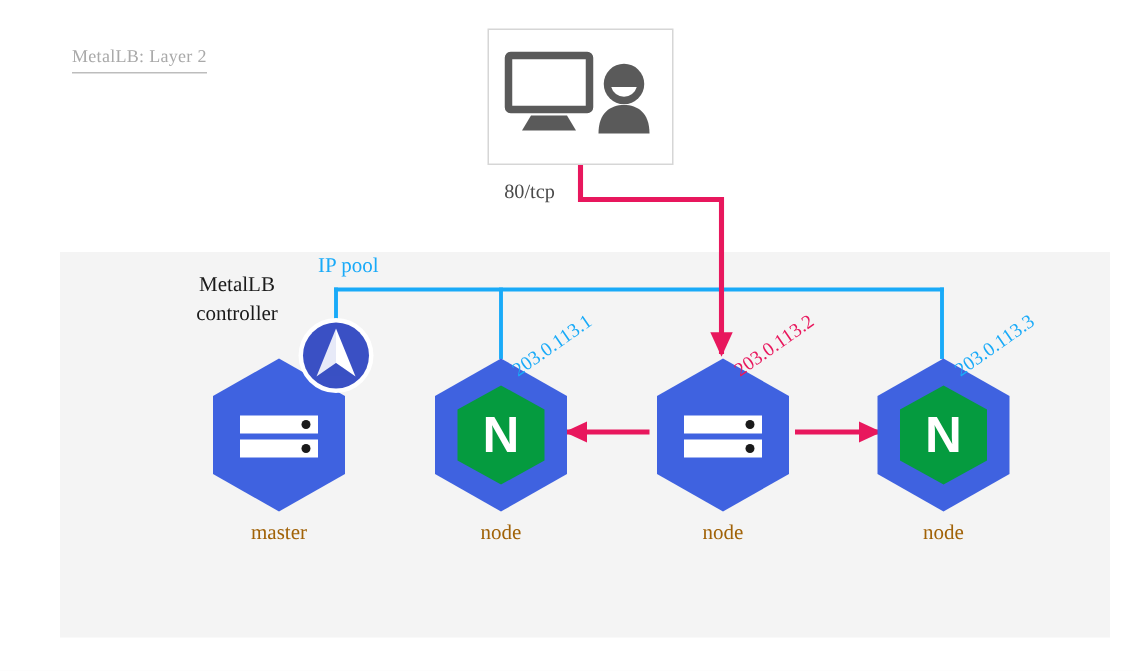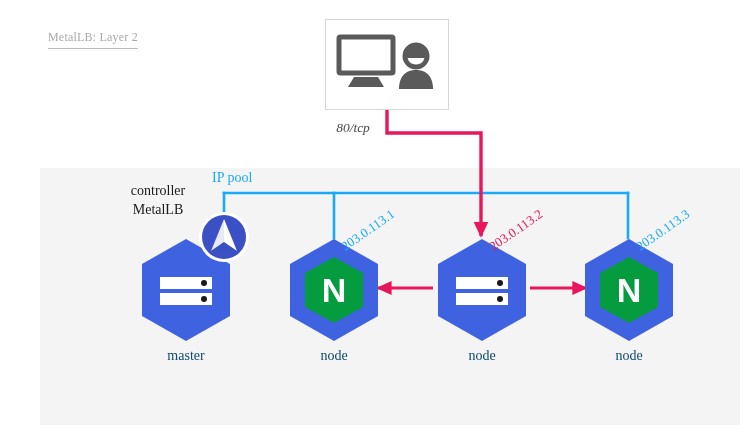--- a/index.html
+++ b/index.html
@@ -57,21 +57,20 @@
   
   #port-labels {
     position: absolute;
     left: 310px;
     top: 118px;
     width: 86px;
     text-align: center;
     font-size: 13.5px;
     color: #4a4a4a;
     line-height: 19px;
-    font-style: italic;
   }
 
   
   .overlay {
     position: absolute;
     left: 0;
     top: 0;
     width: 756px;
     height: 447px;
     pointer-events: none;
@@ -107,21 +106,21 @@
     color: #1a1a1a;
     line-height: 19px;
   }
 
   .node-caption {
     position: absolute;
     top: 348px;
     width: 110px;
     text-align: center;
     font-size: 14px;
-    color: #0c4a6e;
+    color: #a16207;
   }
 
   
   .node-graphic {
     position: absolute;
     width: 96px;
     height: 106px;
   }
   .node-graphic svg { display: block; }
 
@@ -189,22 +188,22 @@
     </g>
 
     <g fill="none" stroke="#e8175d" stroke-width="3.2">
       <path d="M 530 288 L 586 288" marker-end="url(#arrow-red)"></path>
     </g>
   </svg>
 
   <div id="ip-pool-label">IP pool</div>
 
   <div id="controller-label">
+    <div>MetalLB</div>
     <div>controller</div>
-    <div>MetalLB</div>
   </div>
 
   <div class="node-graphic" style="left:138px; top:237px;">
     <svg width="96" height="106" viewBox="0 0 96 106">
       <polygon points="48,2 92,27 92,79 48,104 4,79 4,27" fill="#3f62e0"></polygon>
       <g>
         <rect x="22" y="40" width="52" height="12" fill="#ffffff"></rect>
         <circle cx="66" cy="46" r="3" fill="#1a1a1a"></circle>
         <rect x="22" y="56" width="52" height="12" fill="#ffffff"></rect>
         <circle cx="66" cy="62" r="3" fill="#1a1a1a"></circle>

